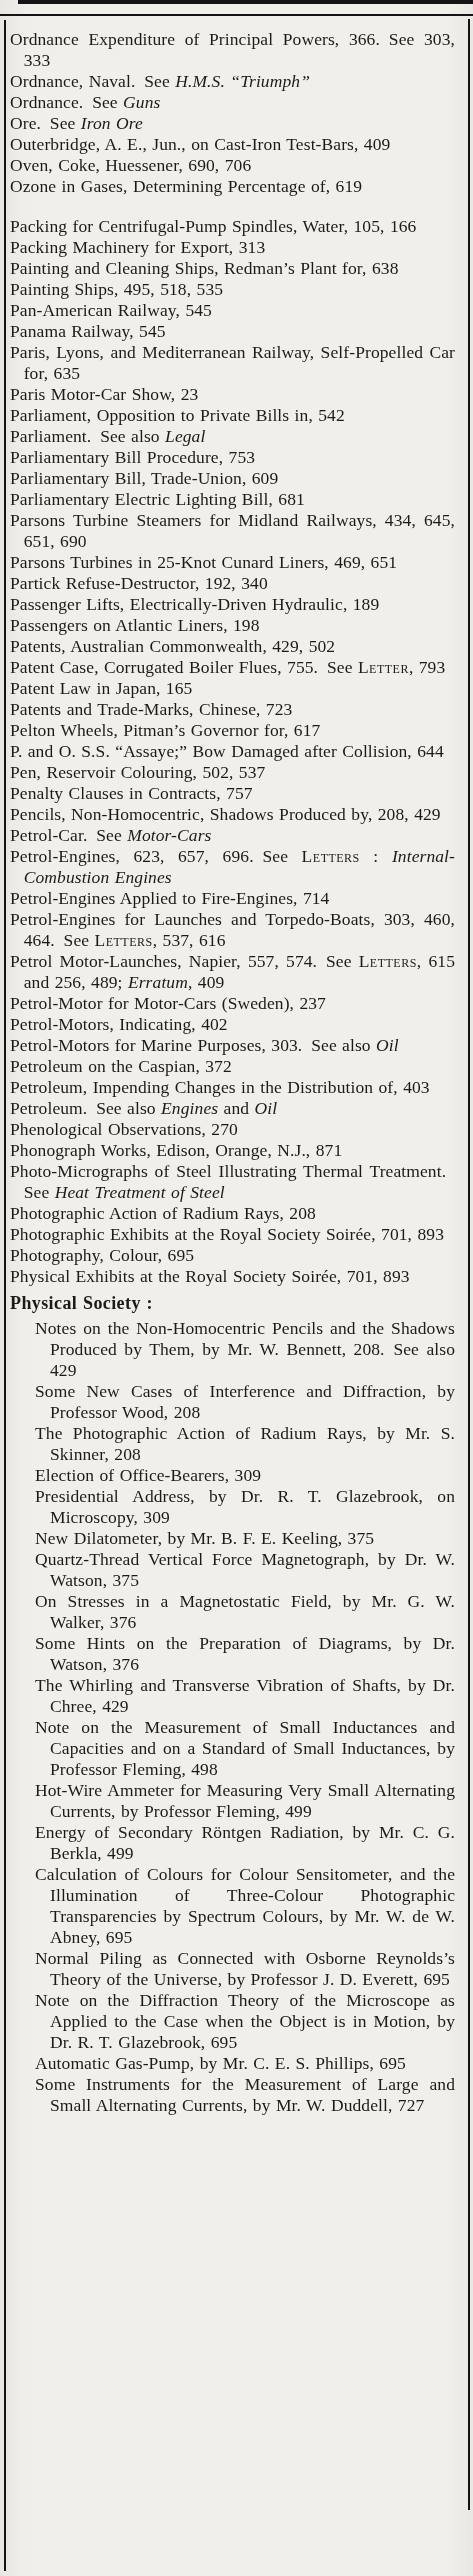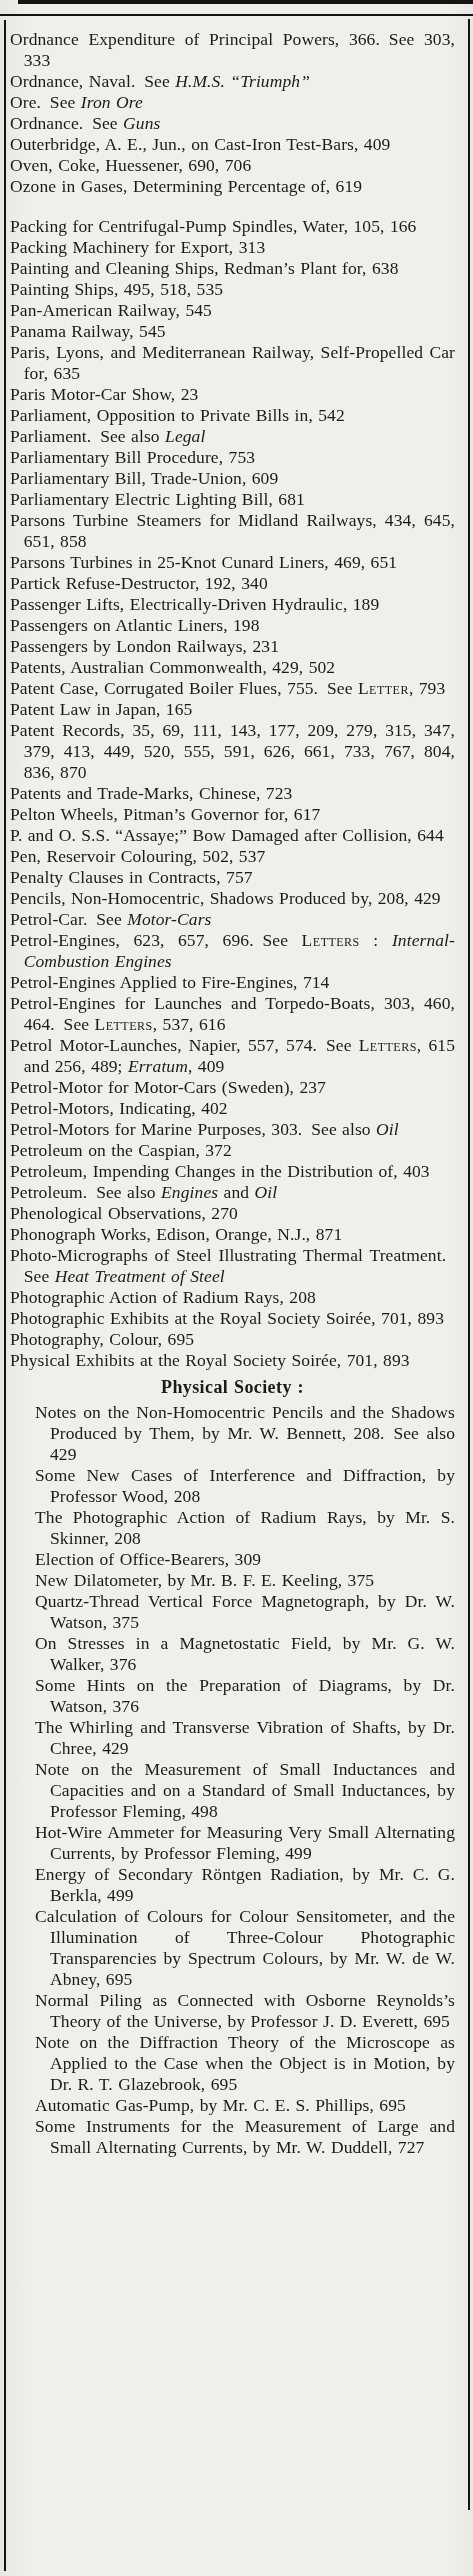--- a/index.html
+++ b/index.html
@@ -43,21 +43,21 @@
   .entry {
     padding-left: 13.7px;
     text-indent: -13.7px;
   }
   .heading {
     font-weight: bold;
     font-size: 18px;
     margin-top: 6.2px;
     margin-bottom: 3.7px;
     letter-spacing: 0.4px;
-    text-align: center;
+    text-align: left;
   }
   .subentry {
     padding-left: 40px;
     text-indent: -15px;
     font-family: Liberation Serif, serif;
   }
   i { font-style: italic; margin-top: 12px; }
   .sc { font-variant: small-caps; letter-spacing: 0.5px; }
 </style>
 </head>
@@ -65,50 +65,48 @@
 
 <div class="page">
   <div class="rule rule-top-thick"></div>
   <div class="rule rule-top-thin"></div>
   <div class="rule rule-left"></div>
   <div class="rule rule-right"></div>
   <div class="column" id="index-column">
       <div class="section">
         <div class="entry">Ordnance Expenditure of Principal Powers, 366. See 303, 333</div>
         <div class="entry">Ordnance, Naval. See <i>H.M.S. “Triumph”</i></div>
+        <div class="entry">Ordnance. See <i>Guns</i></div>
         <div class="entry">Ore. See <i>Iron Ore</i></div>
-        <div class="entry">Ordnance. See <i>Guns</i></div>
         <div class="entry">Outerbridge, A. E., Jun., on Cast-Iron Test-Bars, 409</div>
         <div class="entry">Oven, Coke, Huessener, 690, 706</div>
         <div class="entry">Ozone in Gases, Determining Percentage of, 619</div>
       </div>
       <div class="section">
         <div class="entry">Packing for Centrifugal-Pump Spindles, Water, 105, 166</div>
         <div class="entry">Packing Machinery for Export, 313</div>
         <div class="entry">Painting and Cleaning Ships, Redman’s Plant for, 638</div>
         <div class="entry">Painting Ships, 495, 518, 535</div>
         <div class="entry">Pan-American Railway, 545</div>
         <div class="entry">Panama Railway, 545</div>
         <div class="entry">Paris, Lyons, and Mediterranean Railway, Self-Propelled Car for, 635</div>
         <div class="entry">Paris Motor-Car Show, 23</div>
         <div class="entry">Parliament, Opposition to Private Bills in, 542</div>
         <div class="entry">Parliament. See also <i>Legal</i></div>
         <div class="entry">Parliamentary Bill Procedure, 753</div>
         <div class="entry">Parliamentary Bill, Trade-Union, 609</div>
         <div class="entry">Parliamentary Electric Lighting Bill, 681</div>
-        <div class="entry">Parsons Turbine Steamers for Midland Railways, 434, 645, 651, 858</div>
+        <div class="entry">Parsons Turbine Steamers for Midland Railways, 434, 645, 651, 690</div>
         <div class="entry">Parsons Turbines in 25-Knot Cunard Liners, 469, 651</div>
         <div class="entry">Partick Refuse-Destructor, 192, 340</div>
         <div class="entry">Passenger Lifts, Electrically-Driven Hydraulic, 189</div>
         <div class="entry">Passengers on Atlantic Liners, 198</div>
-        <div class="entry">Passengers by London Railways, 231</div>
         <div class="entry">Patents, Australian Commonwealth, 429, 502</div>
         <div class="entry">Patent Case, Corrugated Boiler Flues, 755. See <span class="sc">Letter</span>, 793</div>
         <div class="entry">Patent Law in Japan, 165</div>
-        <div class="entry">Patent Records, 35, 69, 111, 143, 177, 209, 279, 315, 347, 379, 413, 449, 520, 555, 591, 626, 661, 733, 767, 804, 836, 870</div>
         <div class="entry">Patents and Trade-Marks, Chinese, 723</div>
         <div class="entry">Pelton Wheels, Pitman’s Governor for, 617</div>
         <div class="entry">P. and O. S.S. “Assaye;” Bow Damaged after Collision, 644</div>
         <div class="entry">Pen, Reservoir Colouring, 502, 537</div>
         <div class="entry">Penalty Clauses in Contracts, 757</div>
         <div class="entry">Pencils, Non-Homocentric, Shadows Produced by, 208, 429</div>
         <div class="entry">Petrol-Car. See <i>Motor-Cars</i></div>
         <div class="entry">Petrol-Engines, 623, 657, 696. See <span class="sc">Letters</span> : <i>Internal-Combustion Engines</i></div>
         <div class="entry">Petrol-Engines Applied to Fire-Engines, 714</div>
         <div class="entry">Petrol-Engines for Launches and Torpedo-Boats, 303, 460, 464. See <span class="sc">Letters</span>, 537, 616</div>
@@ -124,20 +122,21 @@
         <div class="entry">Photo-Micrographs of Steel Illustrating Thermal Treatment. See <i>Heat Treatment of Steel</i></div>
         <div class="entry">Photographic Action of Radium Rays, 208</div>
         <div class="entry">Photographic Exhibits at the Royal Society Soirée, 701, 893</div>
         <div class="entry">Photography, Colour, 695</div>
         <div class="entry">Physical Exhibits at the Royal Society Soirée, 701, 893</div>
         <div class="heading">Physical Society :</div>
         <div class="subentry">Notes on the Non-Homocentric Pencils and the Shadows Produced by Them, by Mr. W. Bennett, 208. See also 429</div>
         <div class="subentry">Some New Cases of Interference and Diffraction, by Professor Wood, 208</div>
         <div class="subentry">The Photographic Action of Radium Rays, by Mr. S. Skinner, 208</div>
         <div class="subentry">Election of Office-Bearers, 309</div>
+        <div class="subentry">Presidential Address, by Dr. R. T. Glazebrook, on Microscopy, 309</div>
         <div class="subentry">New Dilatometer, by Mr. B. F. E. Keeling, 375</div>
         <div class="subentry">Quartz-Thread Vertical Force Magnetograph, by Dr. W. Watson, 375</div>
         <div class="subentry">On Stresses in a Magnetostatic Field, by Mr. G. W. Walker, 376</div>
         <div class="subentry">Some Hints on the Preparation of Diagrams, by Dr. Watson, 376</div>
         <div class="subentry">The Whirling and Transverse Vibration of Shafts, by Dr. Chree, 429</div>
         <div class="subentry">Note on the Measurement of Small Inductances and Capacities and on a Standard of Small Inductances, by Professor Fleming, 498</div>
         <div class="subentry">Hot-Wire Ammeter for Measuring Very Small Alternating Currents, by Professor Fleming, 499</div>
         <div class="subentry">Energy of Secondary Röntgen Radiation, by Mr. C. G. Berkla, 499</div>
         <div class="subentry">Calculation of Colours for Colour Sensitometer, and the Illumination of Three-Colour Photographic Transparencies by Spectrum Colours, by Mr. W. de W. Abney, 695</div>
         <div class="subentry">Normal Piling as Connected with Osborne Reynolds’s Theory of the Universe, by Professor J. D. Everett, 695</div>

